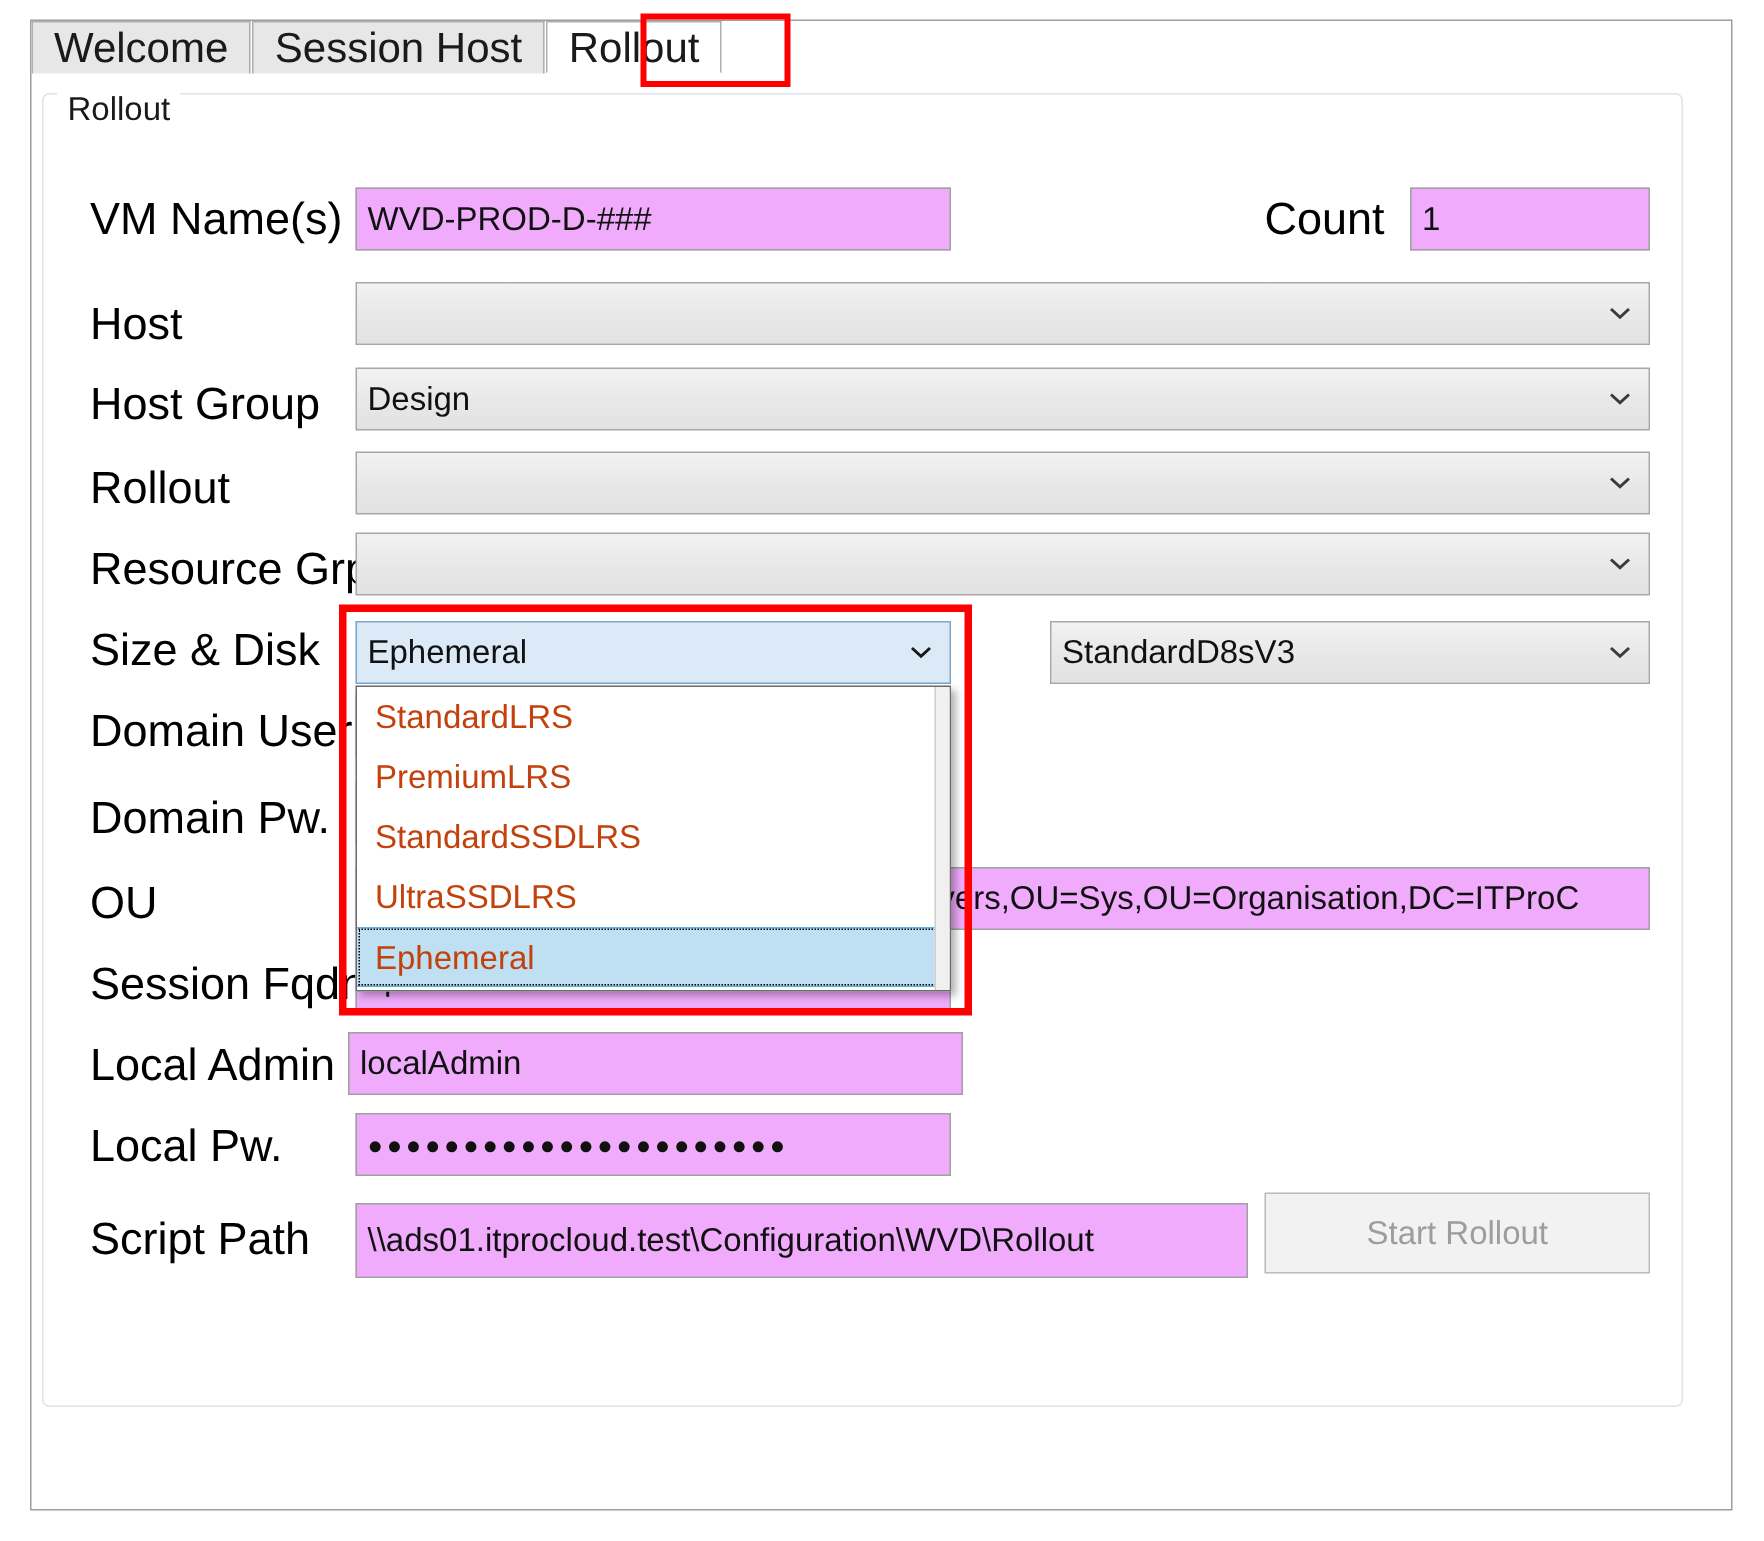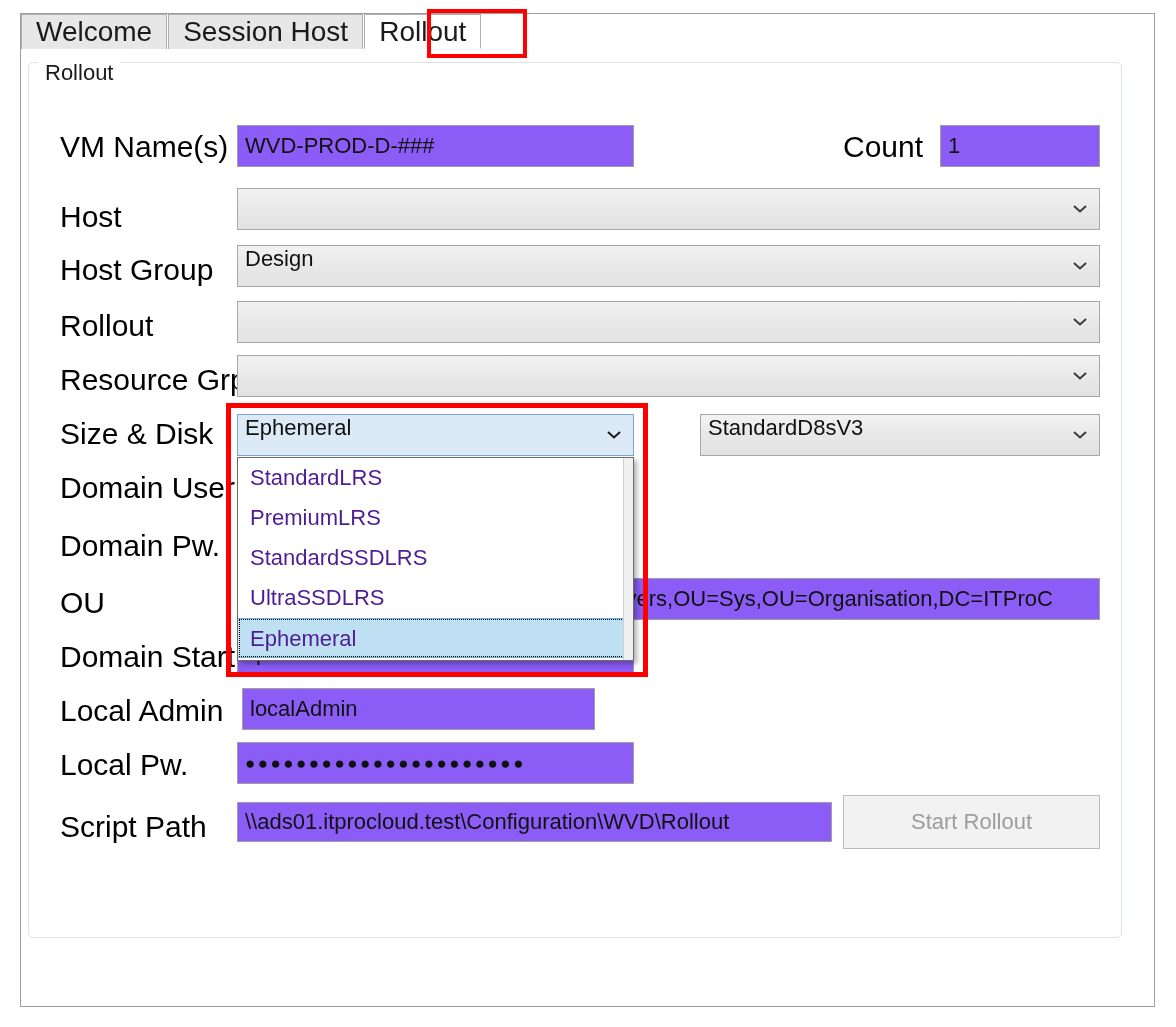--- a/index.html
+++ b/index.html
@@ -104,39 +104,40 @@
     font-size: 30px;
     color: #000000;
     left: 60px;
     white-space: nowrap;
   }
 
   .textbox {
     position: absolute;
     box-sizing: border-box;
     border: 1px solid #a0a0a0;
-    background: #8b5cf6;
+    background: #f0abfc;
     font-size: 22px;
     color: #111111;
     display: flex;
     align-items: center;
     padding: 0 7px;
     overflow: hidden;
     white-space: nowrap;
     height: 42px;
   }
 
   .combo {
     position: absolute;
     box-sizing: border-box;
     border: 1px solid #a7a7a7;
     background: linear-gradient(180deg, #f2f2f2 0%, #e8e8e8 52%, #e2e2e2 100%);
     font-size: 22px;
     color: #111111;
     display: flex;
+    align-items: center;
     padding: 0 7px;
     height: 42px;
     white-space: nowrap;
     overflow: hidden;
   }
   .combo .caret {
     position: absolute;
     right: 12px;
     top: 50%;
     transform: translateY(-50%);
@@ -173,21 +174,21 @@
     bottom: 0;
     width: 9px;
     background: #f0f0f0;
     border-left: 1px solid #cfcfcf;
   }
   .dd-item {
     height: 40px;
     line-height: 40px;
     font-size: 22px;
     padding-left: 12px;
-    color: #4c1d95;
+    color: #c2410c;
     box-sizing: border-box;
     white-space: nowrap;
     cursor: default;
   }
   .dd-item.selected {
     background: #bfe0f2;
     outline: 1px dotted #000000;
     outline-offset: -2px;
     border-top: 1px solid #67b0d8;
     border-bottom: 1px solid #67b0d8;
@@ -307,21 +308,21 @@
 <div class="row-label" style="top:529px;">Domain Pw.</div>
 <div class="textbox" style="left:237px; top:521px; width:397px;">
   <span class="pw-dots"></span>
 </div>
 
 <div class="row-label" style="top:586px;">OU</div>
 <div class="textbox" style="left:237px; top:578px; width:863px;">
   <span style="margin-left:361px;">ervers,OU=Sys,OU=Organisation,DC=ITProC</span>
 </div>
 
-<div class="row-label" style="top:640px;">Domain Start</div>
+<div class="row-label" style="top:640px;">Session Fqdn</div>
 <div class="textbox" style="left:237px; top:632px; width:397px;">
   <span>itprocloud.test</span>
 </div>
 
 <div class="row-label" style="top:417px;">Size &amp; Disk</div>
 <div class="combo" id="size-combo" style="left:237px; top:414px; width:397px;">
   <span>Ephemeral</span>
   <span class="caret">
     <svg viewBox="0 0 14 9" width="14" height="9">
         <path d="M1 1.5 L7 7 L13 1.5" fill="none" stroke="#1a1a1a" stroke-width="2"></path>
@@ -343,28 +344,28 @@
   <div class="dd-item">PremiumLRS</div>
   <div class="dd-item">StandardSSDLRS</div>
   <div class="dd-item">UltraSSDLRS</div>
   <div class="dd-item selected">Ephemeral</div>
   <div id="size-dropdown-scroll"></div>
 </div>
 
 <div id="dropdown-highlight"></div>
 
 <div class="row-label" style="top:694px;">Local Admin</div>
-<div class="textbox" style="left:242px; top:688px; width:353px;">
+<div class="textbox" style="left:232px; top:688px; width:410px;">
   <span>localAdmin</span>
 </div>
 
 <div class="row-label" style="top:748px;">Local Pw.</div>
 <div class="textbox" style="left:237px; top:742px; width:397px;">
   <span class="pw-dots">●●●●●●●●●●●●●●●●●●●●●●</span>
 </div>
 
 <div class="row-label" style="top:810px;">Script Path</div>
-<div class="textbox" style="left:237px; top:802px; width:595px; height:40px;">
+<div class="textbox" style="left:237px; top:802px; width:595px; height:50px;">
   <span>\\ads01.itprocloud.test\Configuration\WVD\Rollout</span>
 </div>
 <div class="button-disabled" style="left:843px; top:795px; width:257px;">
   <span>Start Rollout</span>
 </div>
 
 </body></html>

